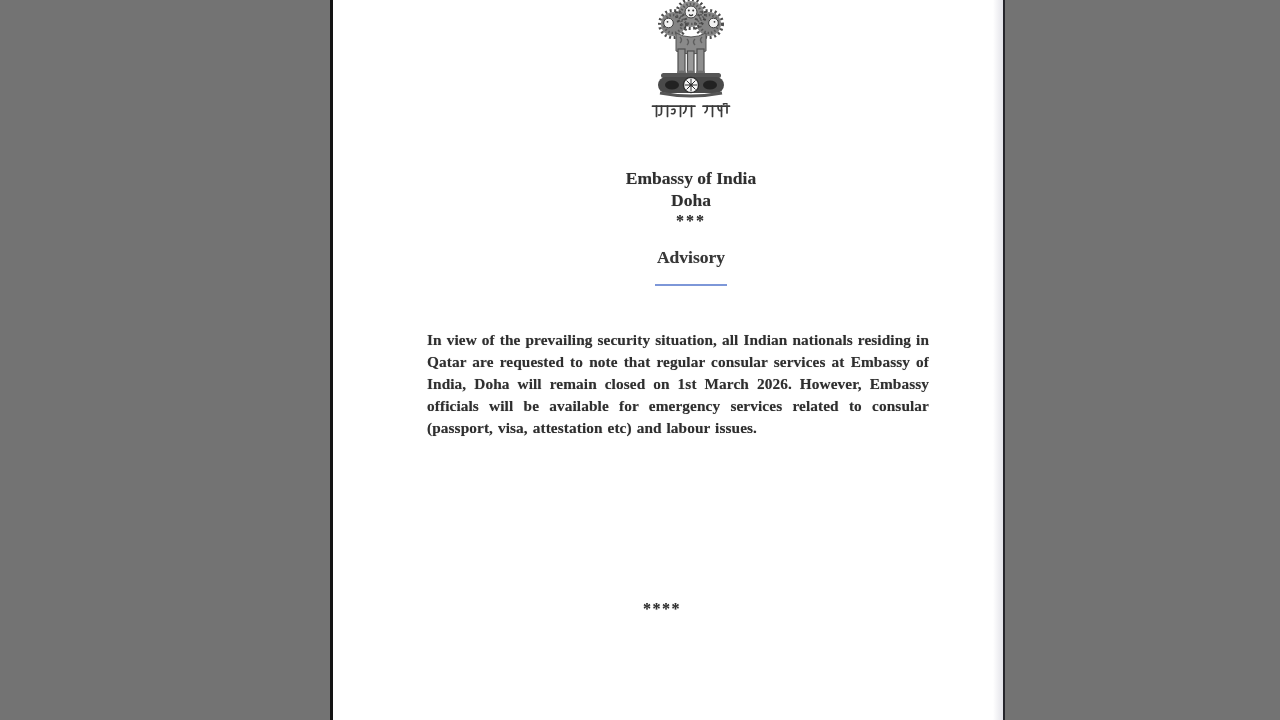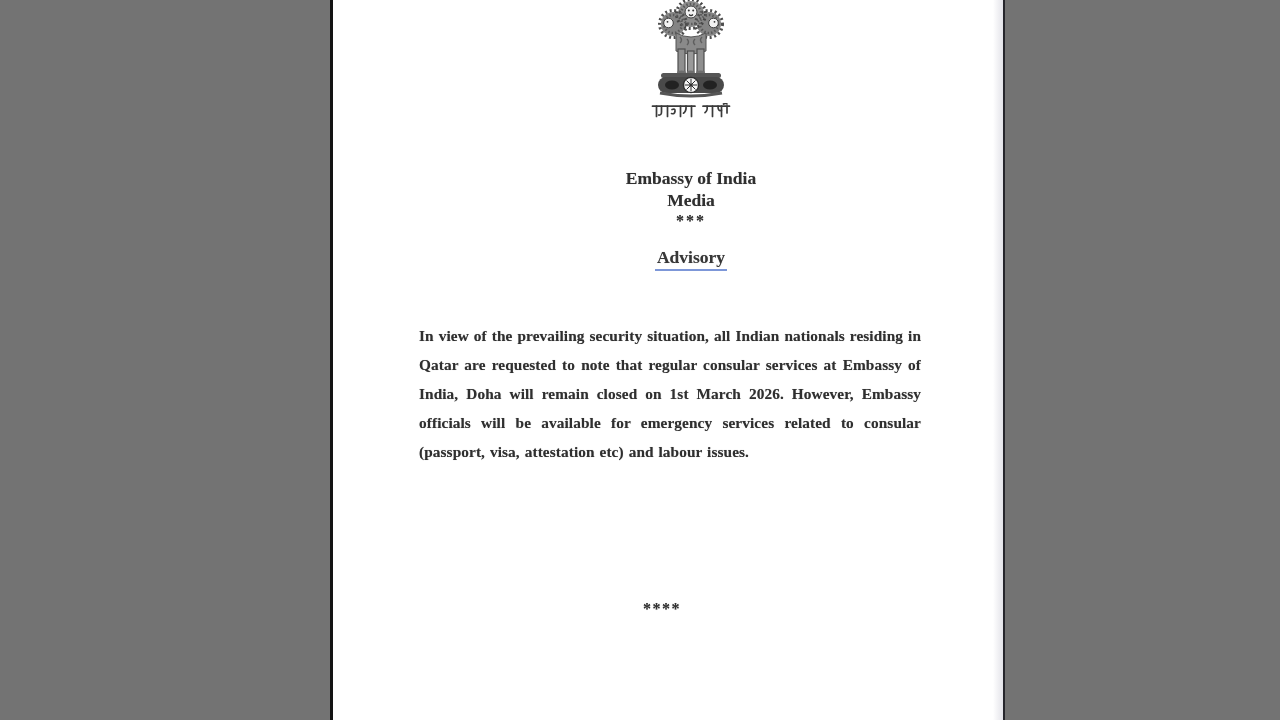--- a/index.html
+++ b/index.html
@@ -38,29 +38,29 @@
     position: absolute; left: 78px; width: 560px; text-align: center;
   }
   .emblem-wrap { top: -1px; }
   .emblem-svg { display: inline-block; }
   .motto-wrap { top: 103px; }
   .doc-header { top: 167px; font-size: 17.5px; line-height: 22px; }
   .header-sep { font-size: 16px; line-height: 15px; letter-spacing: 2px; margin-top: 2px; }
   .doc-title-wrap { top: 247px; }
   .doc-title {
     display: inline-block; font-size: 17.5px; color: #373737;
-    padding: 0 2px 1px 2px;
+    padding: 0 2px 16px 2px;
     border-bottom: 2.5px solid #7d97d8;
   }
   .body-col {
     position: absolute; left: 78px; width: 502px;
-    font-size: 15.3px; line-height: 29px;
+    font-size: 15.3px; line-height: 22px;
     text-align: justify; text-justify: inter-word;
     word-spacing: 1px; letter-spacing: 0.1px;
-    margin: 8px;
+    margin: 16px;
   }
   .p1 { top: 313px; }
   .p2 { top: 459px; }
   .p3 { top: 542px; }
   .footer-sep {
     position: absolute; left: 78px; width: 502px; top: 600px;
     text-align: center; font-size: 16px; letter-spacing: 1.5px;
   }
 </style>
 </head>
@@ -139,21 +139,21 @@
           <path d="M67 3.2 q0 5.5 3.5 4"></path>
           <path d="M70.5 3.2 V13.5"></path>
           <path d="M76 3.2 V10"></path>
           <path d="M72.5 1 q2 -1.5 3.5 0"></path>
         </g>
       </svg>
     </div>
 
     <div class="center-col doc-header doc-text">
       <div>Embassy of India</div>
-      <div>Media</div>
+      <div>Doha</div>
       <div class="header-sep">***</div>
     </div>
 
     <div class="center-col doc-title-wrap">
       <span class="doc-title doc-text">Advisory</span>
     </div>
 
     <p class="body-col p1 doc-text">In view of the prevailing security situation, all Indian nationals residing in Qatar are requested to note that regular consular services at Embassy of India, Doha will remain closed on 1st March 2026. However, Embassy officials will be available for emergency services related to consular (passport, visa, attestation etc) and labour issues.</p>
 
 

